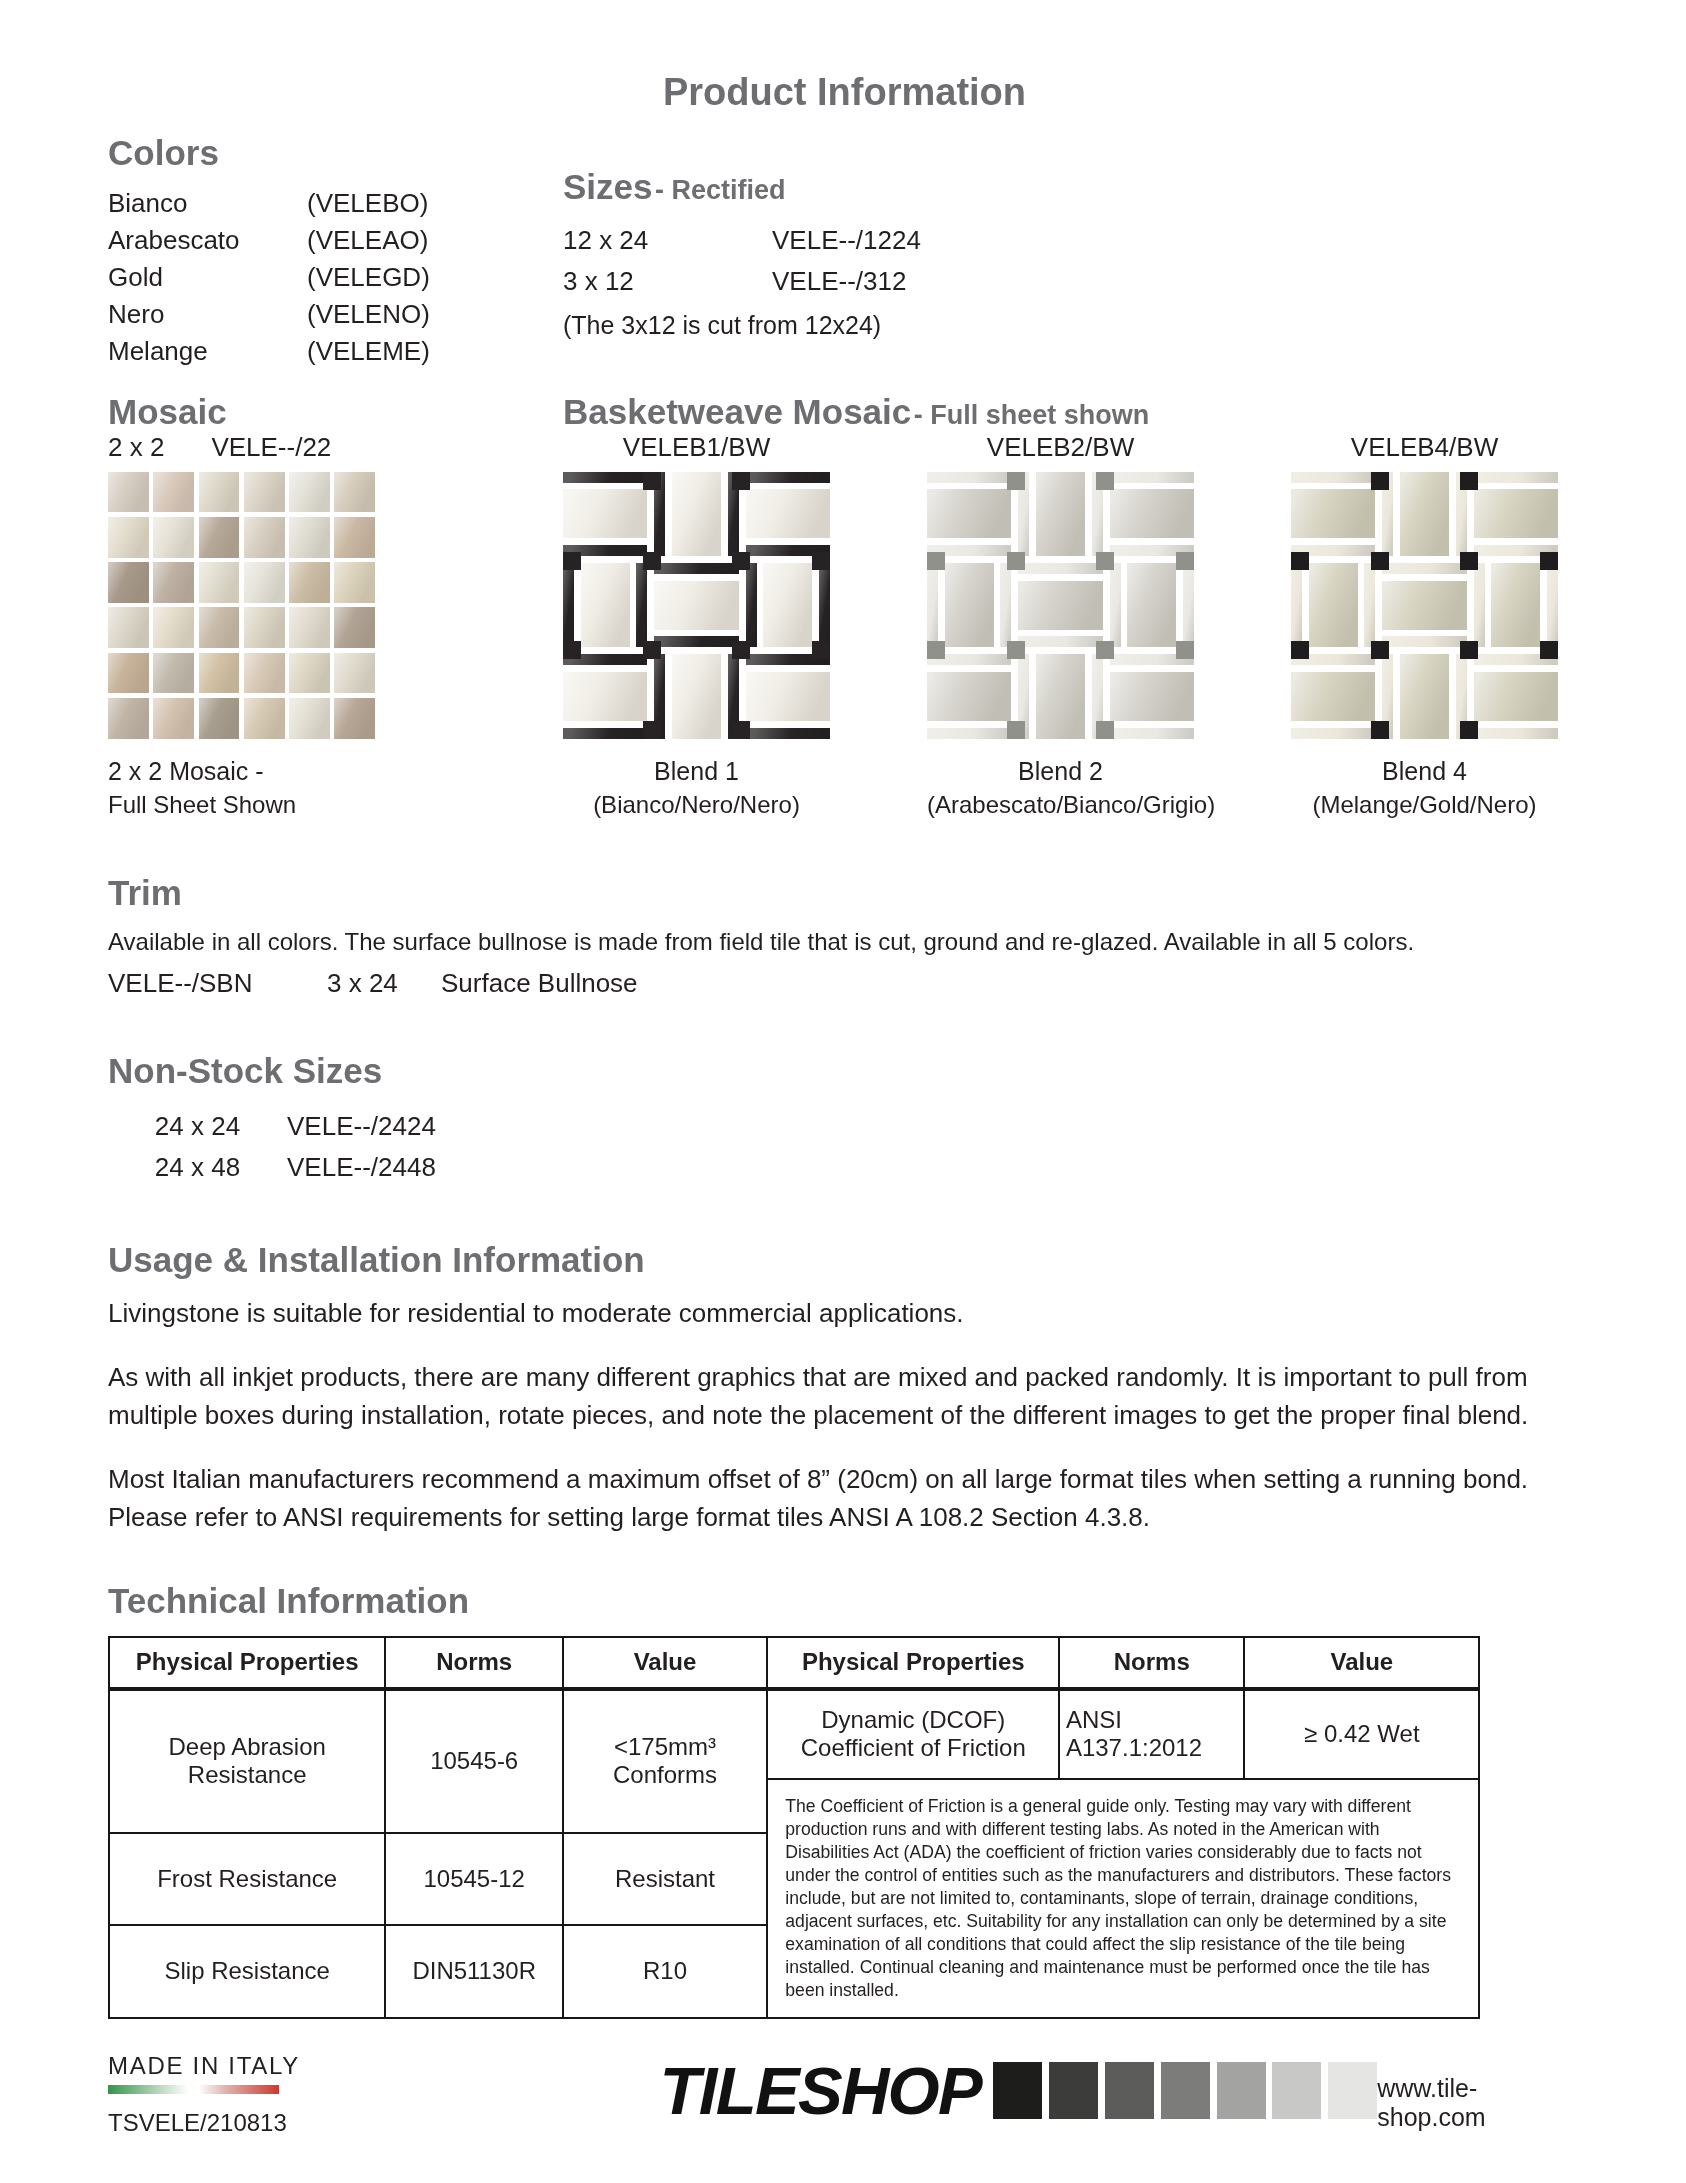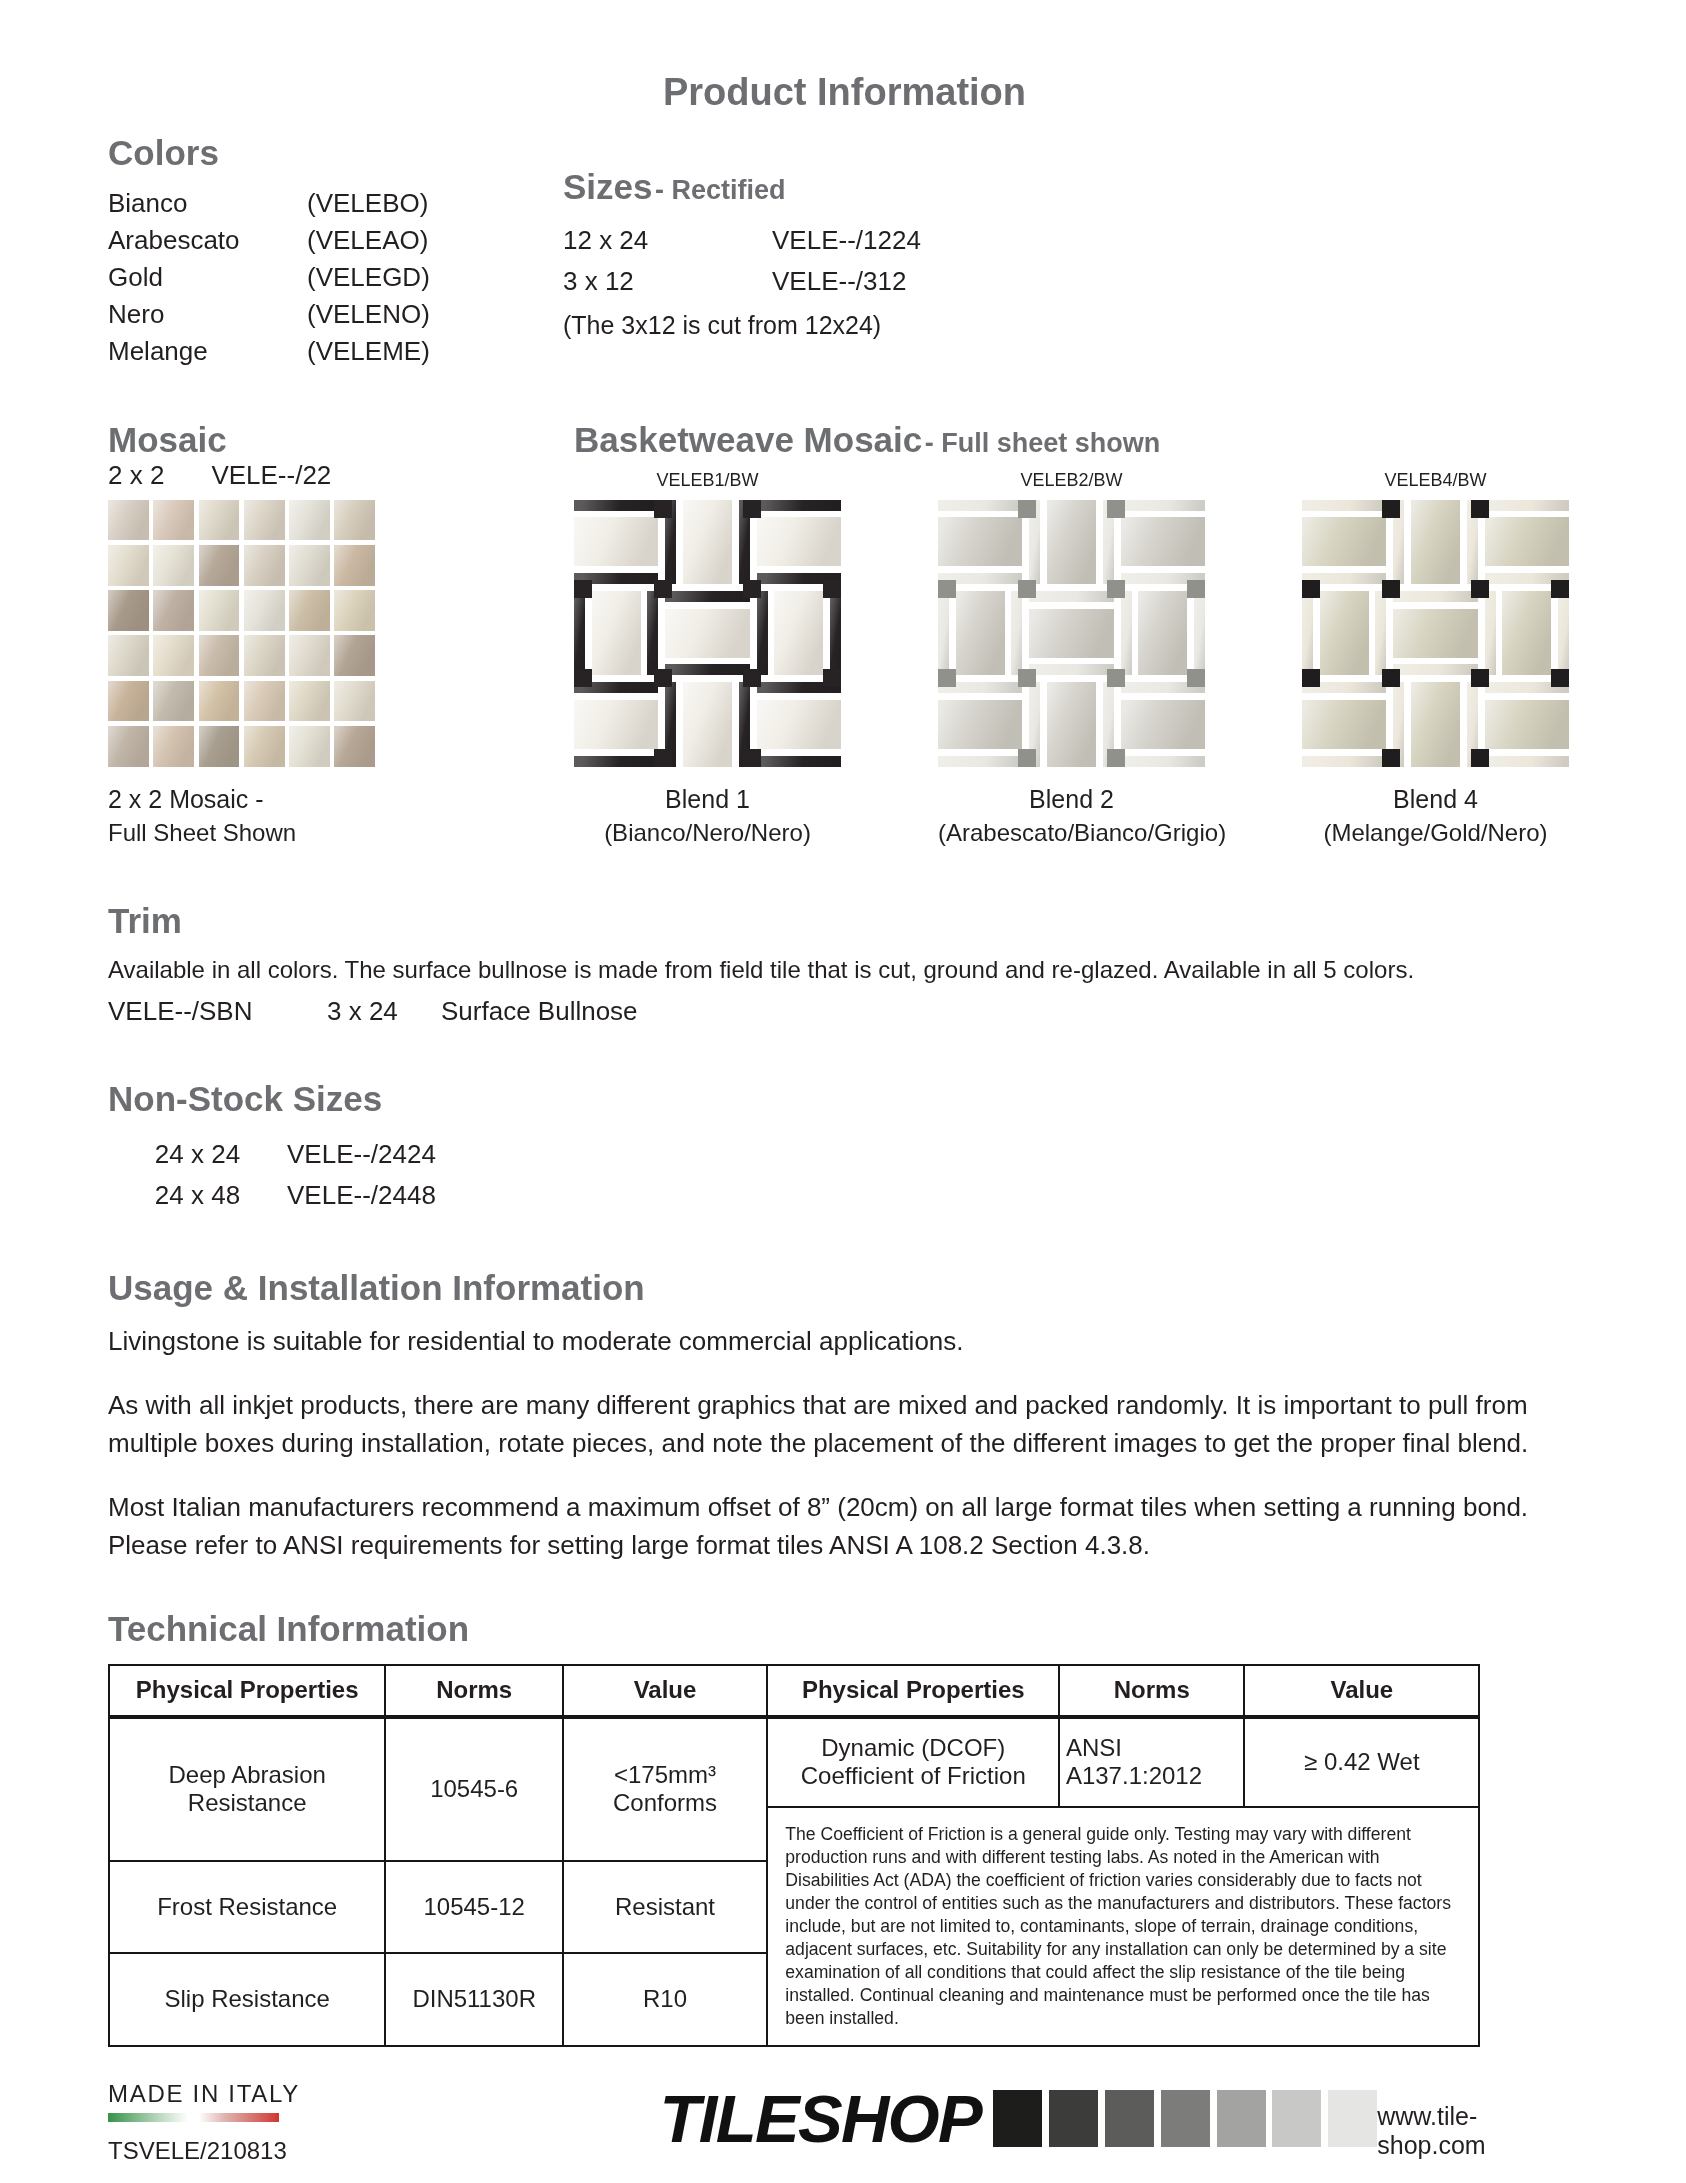--- a/index.html
+++ b/index.html
@@ -21,28 +21,28 @@
   .top-row { display: flex; margin-top: 19.3px; }
   .colors-block { width: 455px; }
   .color-row { display: flex; font-size: 26px; line-height: 37px; }
   .color-name { width: 199px; }
   .sizes-block { margin-top: 34px; }
   .size-row { display: flex; font-size: 26px; line-height: 41px; }
   .size-dim { width: 209px; }
   .sizes-note { font-size: 25px; margin-top: 9px; }
 
   
-  .mosaic-row { display: flex; margin-top: 50px; gap: 11px; }
+  .mosaic-row { display: flex; margin-top: 22px; }
   .mosaic-col { width: 455px; }
   .bw-area { flex: 1; }
   .label-line { font-size: 26px; height: 40px; display: flex; align-items: flex-end; padding-bottom: 9px; }
   .mosaic-label-code { margin-left: 47px; }
   .bw-cols { display: flex; gap: 97px; }
   .bw-col { width: 267px; }
-  .bw-label { font-size: 18px; text-align: center; height: 40px; display: flex; align-items: flex-end; justify-content: center; padding-bottom: 9px; }
+  .bw-label { font-size: 26px; text-align: center; height: 40px; display: flex; align-items: flex-end; justify-content: center; padding-bottom: 9px; }
 
   .mosaic-grid {
     width: 267px; height: 267px;
     display: grid; grid-template-columns: repeat(6,1fr); grid-template-rows: repeat(6,1fr);
     gap: 4.5px; background: #ffffff;
   }
   .mosaic-tile { background-image: linear-gradient(115deg, rgba(255,255,255,.45) 5%, rgba(0,0,0,0) 40%, rgba(92,80,62,.14) 78%); }
 
   .bw-tile {
     position: relative; width: 267px; height: 267px;

